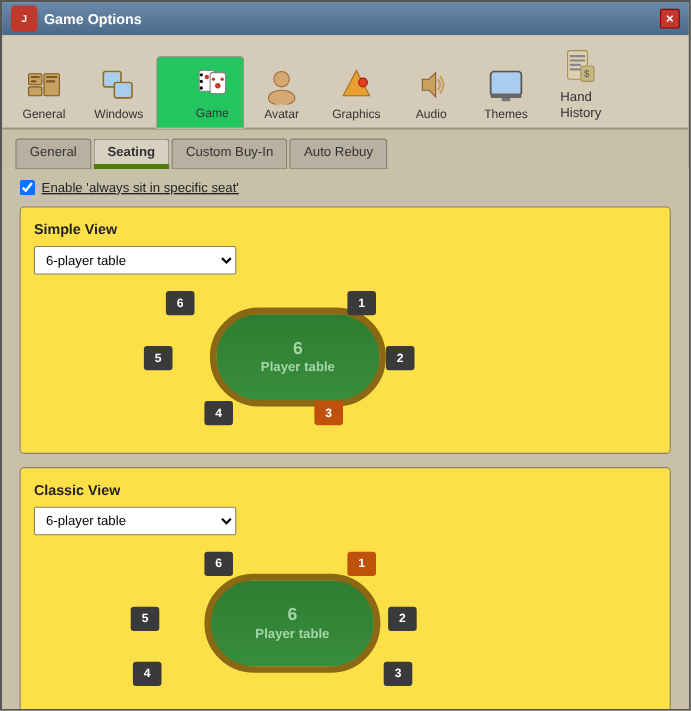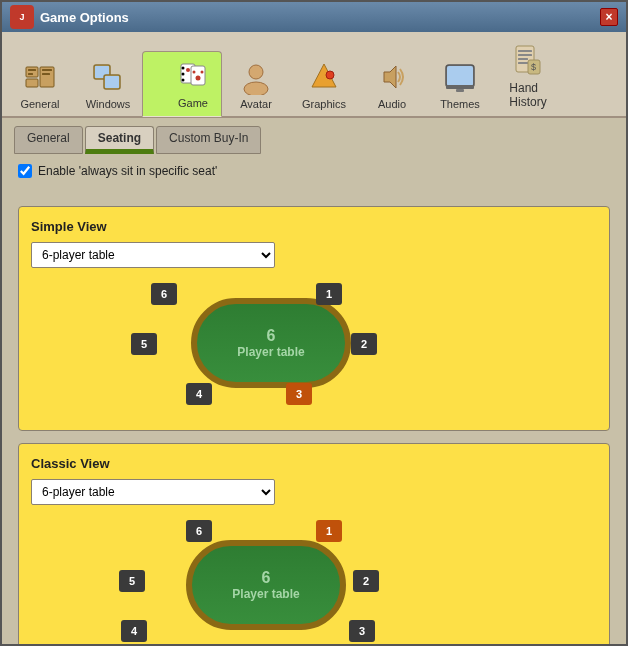--- a/index.html
+++ b/index.html
@@ -72,21 +72,21 @@
       display: flex;
       flex-direction: column;
       align-items: center;
       padding: 6px 10px 6px 10px;
       cursor: pointer;
       border-radius: 4px 4px 0 0;
       min-width: 68px;
       background: transparent;
     }
     .nav-item.active {
-      background: #bef264;
+      background: #22c55e;
       border: 1px solid #a09080;
       border-bottom: 1px solid #e8e0d0;
       margin-bottom: -1px;
       padding-bottom: 7px;
       padding-left: 32px;
     }
     .nav-item .icon {
       width: 36px;
       height: 36px;
       display: flex;
@@ -123,21 +123,22 @@
     .content {
       flex: 1;
       background: #c8c0a8;
       padding: 10px 16px;
       overflow-y: auto;
     }
     .checkbox-row {
       display: flex;
       align-items: center;
       gap: 6px;
-      margin-bottom: 28px;
+      margin-bottom: 10px;
+      text-decoration: underline;
     }
     .checkbox-row input[type=checkbox] {
       width: 14px;
       height: 14px;
     }
     .checkbox-label {
       font-size: 12px;
       color: #222;
     }
     .view-panel {
@@ -150,21 +151,21 @@
     .view-title {
       font-weight: bold;
       font-size: 13px;
       margin-bottom: 8px;
       color: #222;
     }
     .dropdown-row {
       margin-bottom: 10px;
     }
     .dropdown {
-      width: 244px;
+      width: 184px;
       padding: 4px 6px;
       border: 1px solid #8a8070;
       background: white;
       font-size: 12px;
       border-radius: 2px;
       cursor: pointer;
     }
     .table-area {
       position: relative;
       height: 140px;
@@ -332,20 +333,23 @@
   <div class="tab-bar">
     <div class="tab">
       <span>General</span>
     </div>
     <div class="tab active">
       <span>Seating</span>
     </div>
     <div class="tab">
       <span>Custom Buy-In</span>
     </div>
+    <div class="tab">
+      <span>Auto Rebuy</span>
+    </div>
   </div>
 
   <div class="content">
 
     <div class="checkbox-row">
       <input type="checkbox" checked="" id="alwayssit" style="">
       <label for="alwayssit" class="checkbox-label">Enable 'always sit in specific seat'</label>
     </div>
 
     <div class="view-panel">

